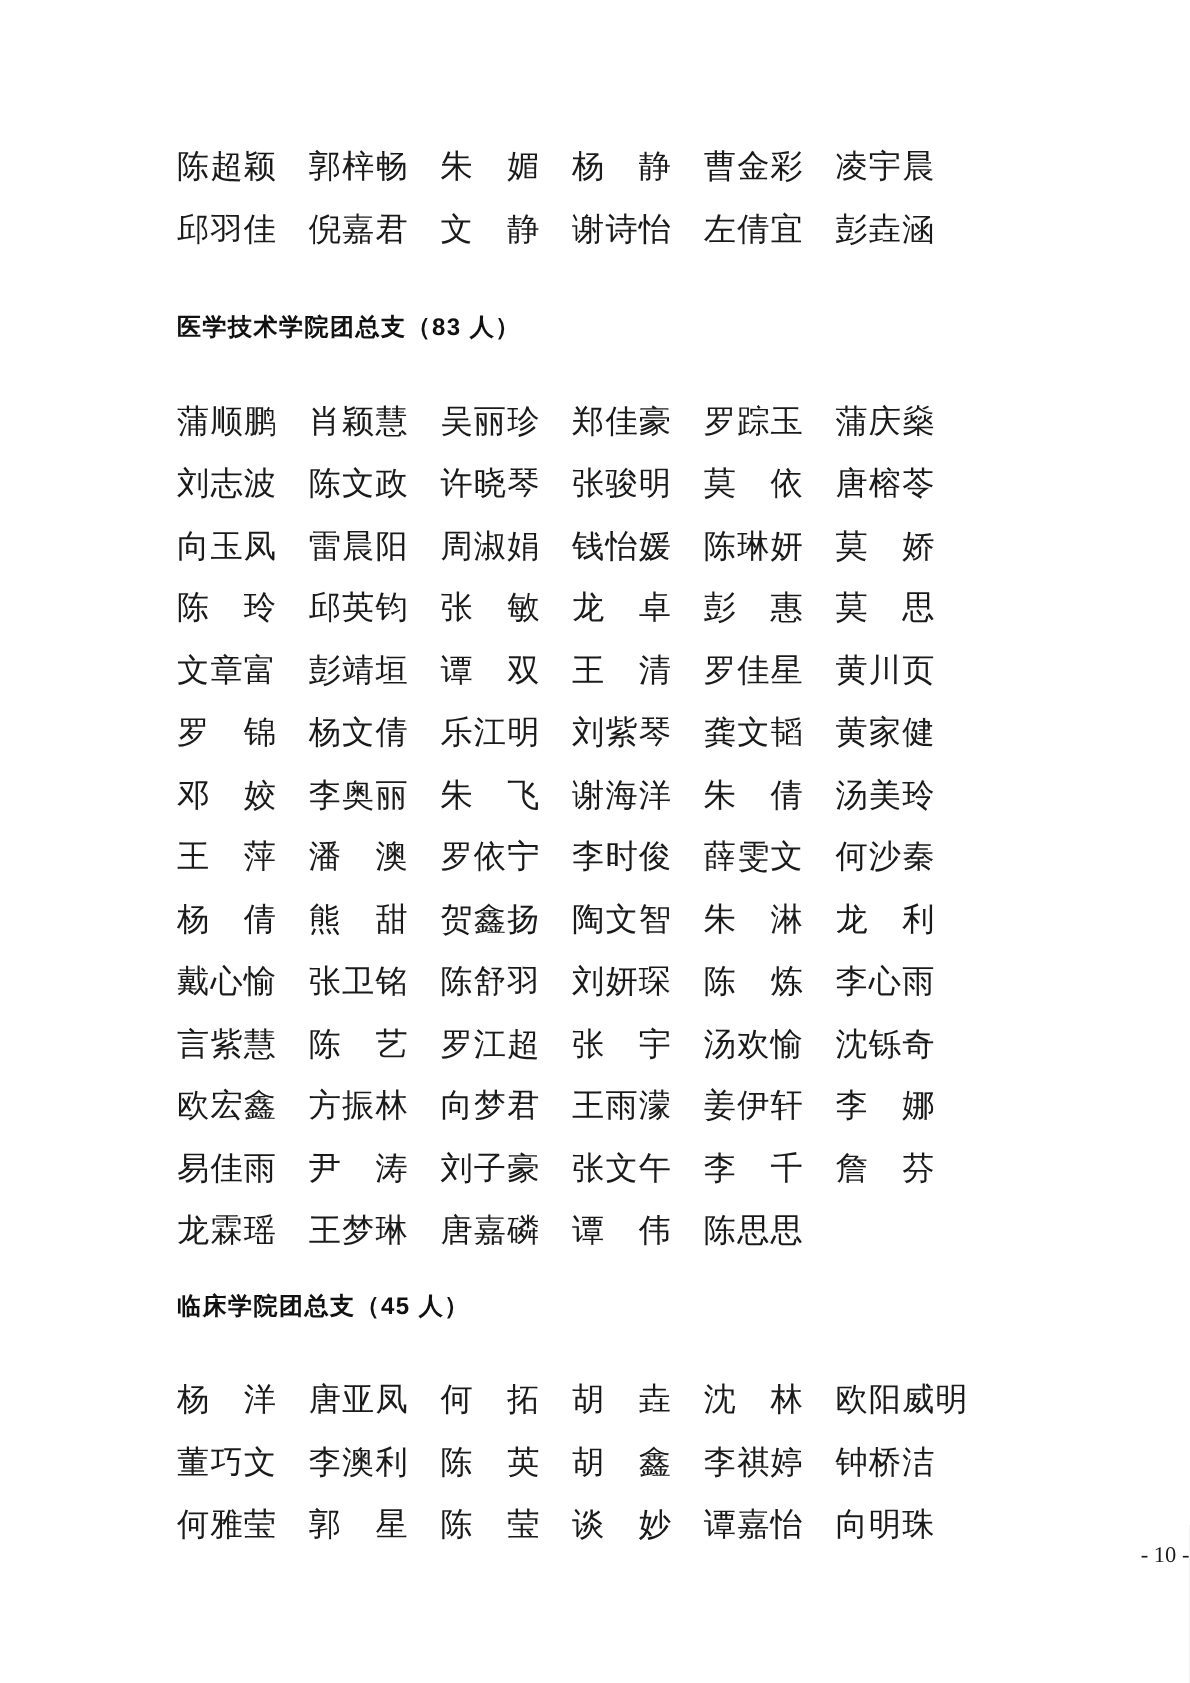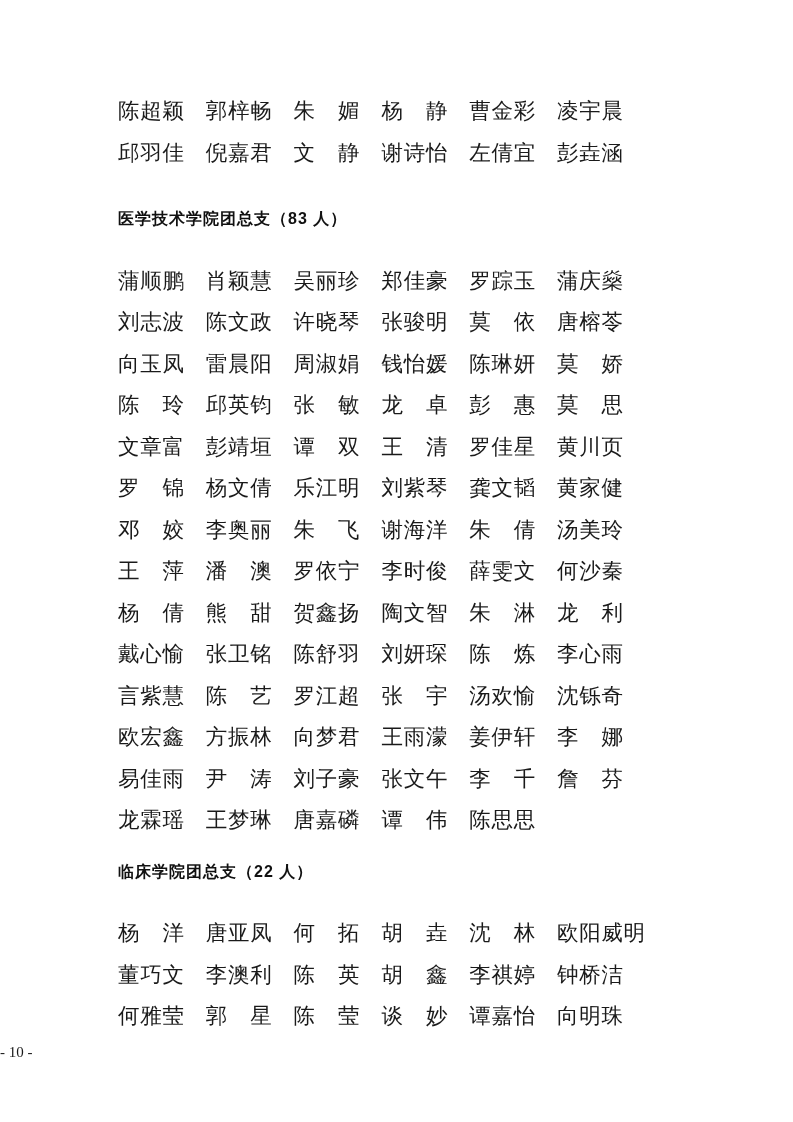--- a/index.html
+++ b/index.html
@@ -58,23 +58,23 @@
   .name {
     display: flex;
     justify-content: space-between;
     width: 66px;
     overflow: visible;
   }
   .name.w4 {
     width: 88px;
   }
   footer.page-footer {
-    margin-top: 15px;
+    margin-top: 0;
     width: 793px;
-    text-align: left;
+    text-align: right;
   }
   .page-number {
     font-size: 15px;
     line-height: 18px;
     color: #1a1a1a;
     font-family: "Liberation Serif", "DejaVu Serif", serif;
   }
 </style>
 </head>
 <body>
@@ -561,21 +561,21 @@
             </span>
             <span class="name">
               <span>陈</span>
               <span>思</span>
               <span>思</span>
             </span>
           </div>
         </div>
       </section>
       <section class="roster-section">
-        <h2 class="section-heading">临床学院团总支（22 人）</h2>
+        <h2 class="section-heading">临床学院团总支（45 人）</h2>
         <div class="rows">
           <div class="row">
             <span class="name">
               <span>杨</span>
               <span>洋</span>
             </span>
             <span class="name">
               <span>唐</span>
               <span>亚</span>
               <span>凤</span>

